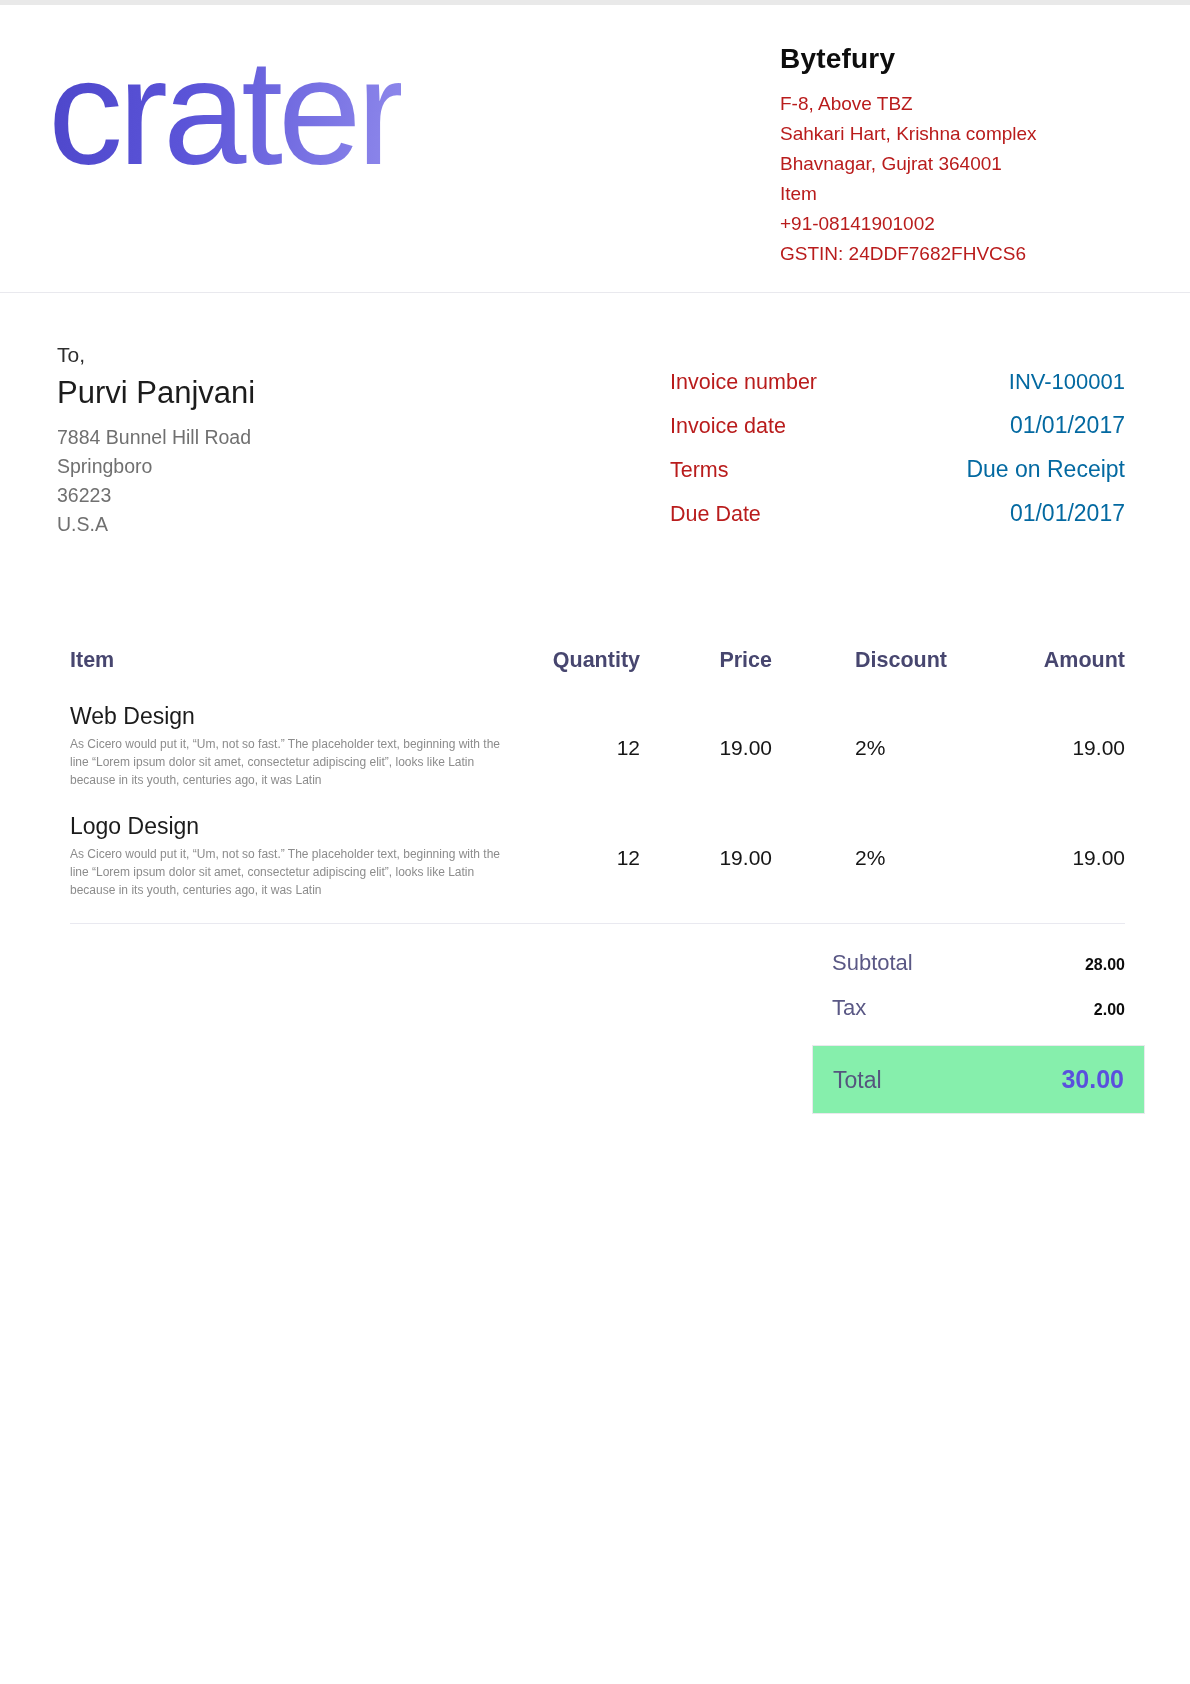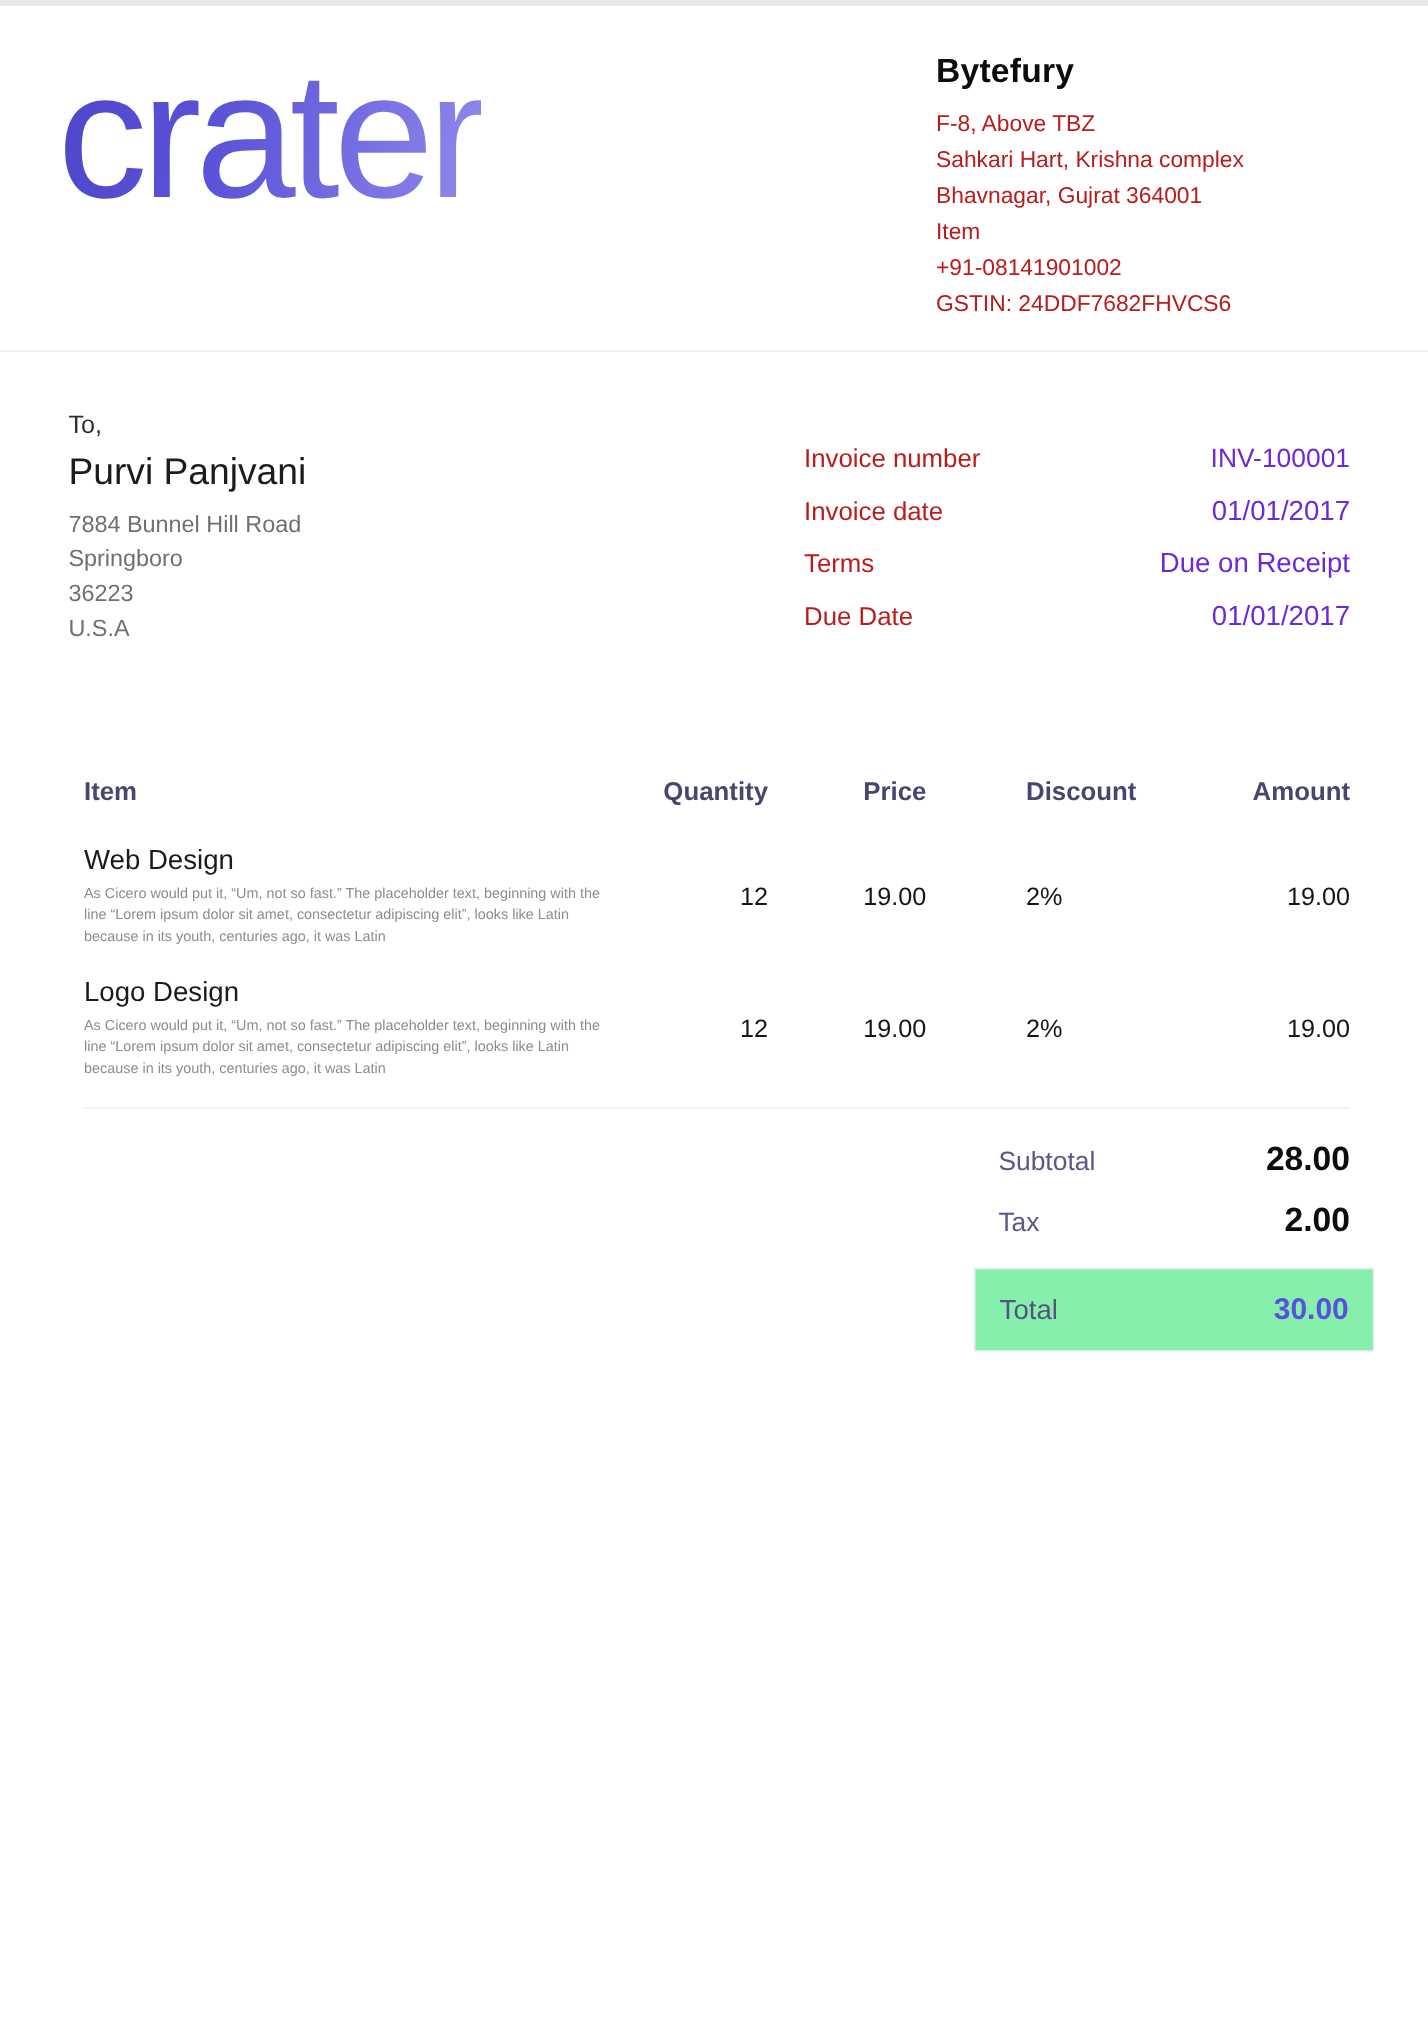--- a/index.html
+++ b/index.html
@@ -52,21 +52,21 @@
   .to-label { font-size: 21px; color: #2e2e2e; }
   .customer-name { font-size: 31px; color: #1c1c1c; margin: 8px 0 12px; font-weight: 400; }
   .customer-address div { font-size: 19.5px; color: #707070; line-height: 29px; }
 
   .meta { width: 455px; padding-top: 26px; }
   .meta-row {
     display: flex; justify-content: space-between; align-items: baseline;
     margin-bottom: 17px;
   }
   .meta-label { font-size: 21.5px; color: #b91c1c; font-weight: 400; }
-  .meta-value { font-size: 22px; color: #6d28d9; font-weight: 400; }
+  .meta-value { font-size: 22px; color: #0369a1; font-weight: 400; }
   .meta-value.strong { font-weight: 400; font-size: 23px; }
 
   
   .items { margin-top: 104px; padding: 0 90px 0 70px; }
   .items-grid {
     display: grid;
     grid-template-columns: 465px 105px 132px 180px 173px;
     align-items: start;
   }
   .items-header { margin-bottom: 30px; }
@@ -92,21 +92,21 @@
   
   .totals {
     width: 333px;
     margin: 26px 45px 0 auto;
   }
   .totals-row {
     display: flex; justify-content: space-between; align-items: baseline;
     padding: 0 20px; margin-bottom: 19px;
   }
   .totals-label { font-size: 22px; color: #5a5885; }
-  .totals-value { font-size: 28px; color: #0d0d0d; font-weight: 700; }
+  .totals-value { font-size: 16px; color: #0d0d0d; font-weight: 700; }
   .total-box {
     border: 1px solid #e9e9ed;
     margin-top: 24px;
     padding: 19px 20px;
     display: flex; justify-content: space-between; align-items: baseline;
     background: #86efac;
   }
   .total-label { font-size: 23px; color: #55547e; }
   .total-value { font-size: 25px; color: #5a50dd; font-weight: 700; }
 </style>

